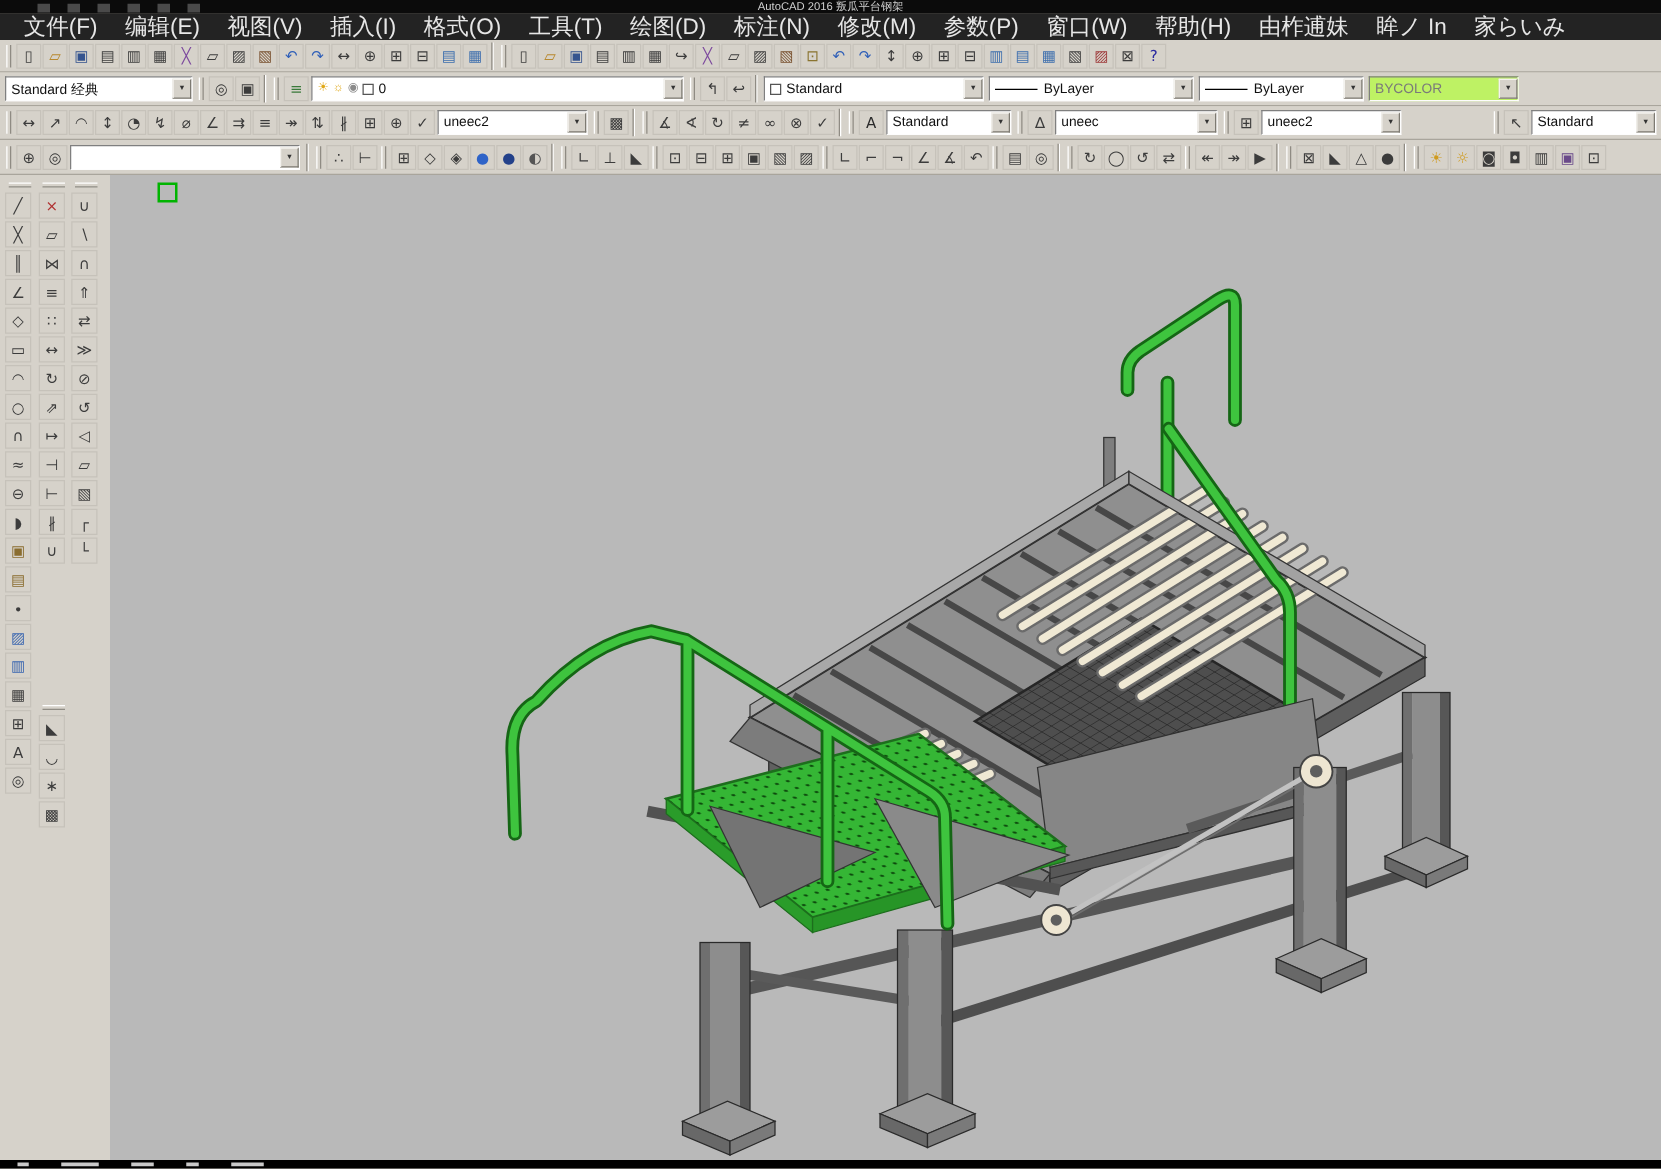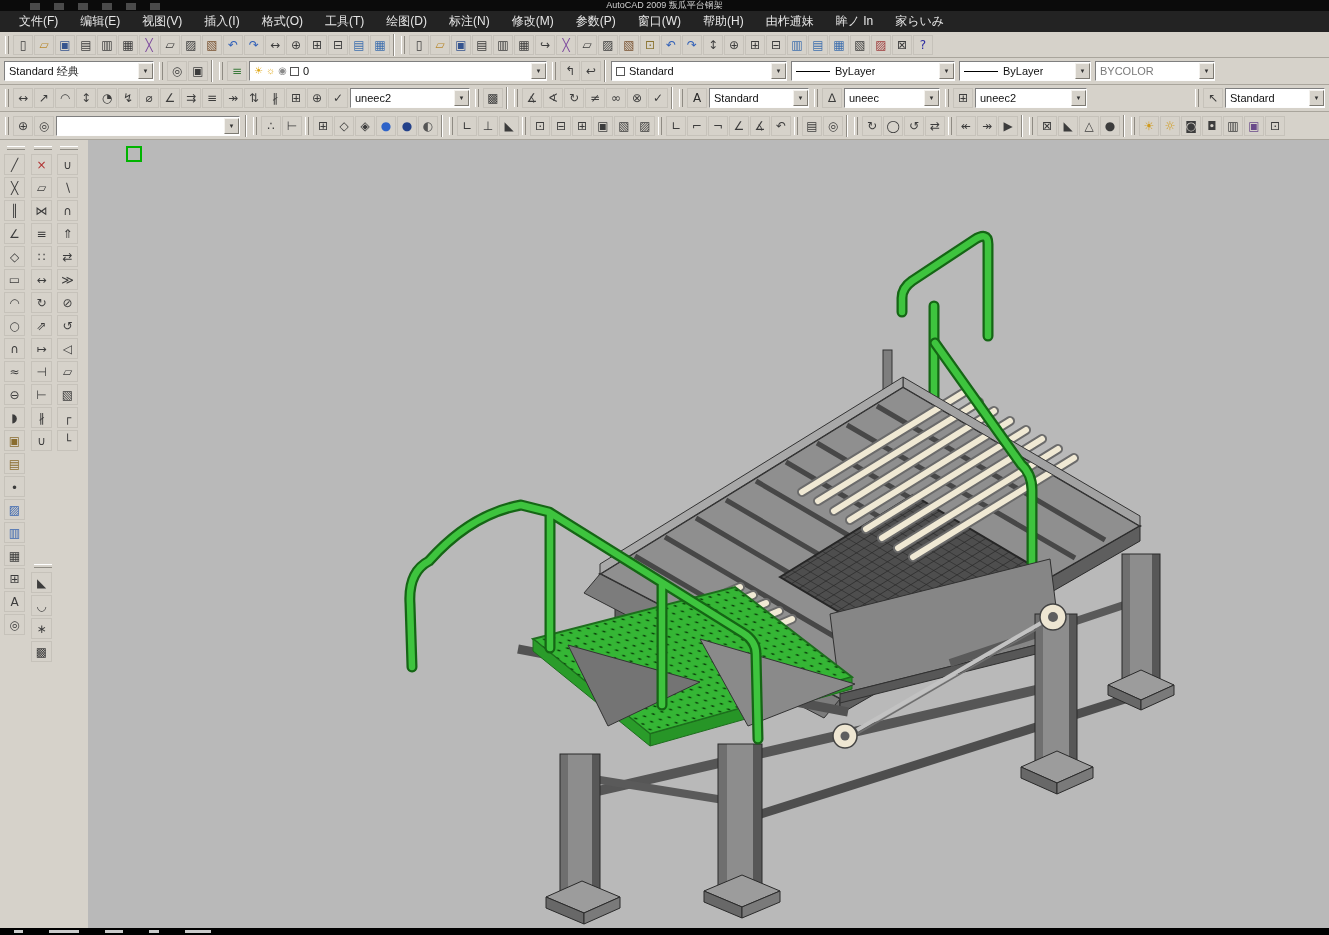--- a/index.html
+++ b/index.html
@@ -9,34 +9,34 @@
   *{box-sizing:border-box;margin:0;padding:0}
   html,body{width:1329px;height:935px;overflow:hidden}
   body{font-family:"Liberation Sans","DejaVu Sans",sans-serif;position:relative;background:var(--tbbg);font-size:11px}
   
   .titlebar{height:11px;background:#0b0b0b;position:relative;color:#ddd}
   .tb-frag{position:absolute;left:30px;top:3px;display:flex;gap:14px}
   .tb-frag i{width:10px;height:7px;background:#4a4a4a;display:block}
   .wtitle{position:absolute;left:0;right:0;top:0;text-align:center;font-size:9px;line-height:11px;color:#cfcfcf}
   
   .menubar{height:21px;background:#232323;display:flex;align-items:center;padding-left:8px}
-  .menu-item{color:#e6e6e6;font-size:12px;padding:0 11px;height:21px;line-height:21px;cursor:default}
+  .menu-item{color:#e6e6e6;font-size:18px;padding:0 11px;height:21px;line-height:21px;cursor:default}
   
   .toolrow{background:var(--tbbg);border-bottom:1px solid #a9a59c;display:flex;align-items:center;padding:0 2px}
   .h26{height:26px}.h27{height:27px}.h28{height:28px}
   .tgroup{display:flex;align-items:center;gap:1px}
   .tgroup::before{content:"";width:2px;height:18px;border-left:1px solid #fff;border-right:1px solid #8f8b83;margin:0 3px}
   .tbtn{width:20px;height:20px;background:var(--tbbg);border:1px solid #c6c2ba;display:flex;align-items:center;justify-content:center;padding:0;cursor:pointer}
   .glyph{font-size:12px;line-height:12px;color:#3c3c3c;font-family:"DejaVu Sans",sans-serif}
   .sep{width:2px;height:22px;border-left:1px solid #8f8b83;border-right:1px solid #fff;margin:0 3px}
   
   .combo{height:20px;background:#fff;border:1px solid;border-color:#7f7f7f #fdfdfd #fdfdfd #7f7f7f;display:flex;align-items:center;padding-left:4px;font-size:11px;color:#111;position:relative;margin:0 2px}
   .combo-text{white-space:nowrap;overflow:hidden}
   .combo-arrow{margin-left:auto;width:15px;height:16px;background:var(--tbbg);border:1px solid;border-color:#f4f2ee #7d7a72 #7d7a72 #f4f2ee;display:flex;align-items:center;justify-content:center;font-size:6px;color:#333;flex:none}
-  .combo.disabled{background:#ffffff;color:#7a7a7a}
+  .combo.disabled{background:#bef264;color:#7a7a7a}
   .swatch{width:9px;height:9px;background:#fff;border:1px solid #555;margin-right:4px;flex:none}
   .lt-line{width:34px;height:1px;background:#000;margin-right:5px;flex:none}
   .mini{font-size:10px;margin-right:3px;line-height:10px}
   .push{margin-left:auto}
   
   .dock{position:absolute;left:0;top:140px;bottom:7px;width:88px;background:var(--tbbg)}
   .vcol{position:absolute;top:6px;display:flex;flex-direction:column;gap:2px;width:24px}
   .vgrip{height:4px;border-top:1px solid #fff;border-bottom:1px solid #908d85;margin:0 3px 2px 3px}
   .vbtn{width:21px;height:21px;background:var(--tbbg);border:1px solid #c6c2ba;display:flex;align-items:center;justify-content:center;padding:0;cursor:pointer}
   
@@ -55,21 +55,21 @@
 
 <div class="titlebar">
   <div class="tb-frag">
       <i></i>
       <i></i>
       <i></i>
       <i></i>
       <i></i>
       <i></i>
     </div>
-  <div class="wtitle">AutoCAD 2009   叛瓜平台钢架</div>
+  <div class="wtitle">AutoCAD 2016   叛瓜平台钢架</div>
 </div>
 
 <div class="menubar">
 
 <div class="menu-item"><span>文件(F)</span></div>
     <div class="menu-item"><span>编辑(E)</span></div>
     <div class="menu-item"><span>视图(V)</span></div>
     <div class="menu-item"><span>插入(I)</span></div>
     <div class="menu-item"><span>格式(O)</span></div>
     <div class="menu-item"><span>工具(T)</span></div>
@@ -380,21 +380,21 @@
   <div class="combo" style="width:100px">
     <span class="combo-text">Standard</span>
     <span class="combo-arrow">▼</span>
   </div>
   <div class="tgroup">
 
   <button class="tbtn">
         <span class="glyph">∆</span>
       </button>
     </div>
-  <div class="combo" style="width:96px">
+  <div class="combo" style="width:130px">
     <span class="combo-text">uneec</span>
     <span class="combo-arrow">▼</span>
   </div>
   <div class="tgroup">
 
   <button class="tbtn">
         <span class="glyph">⊞</span>
       </button>
     </div>
   <div class="combo" style="width:112px">

